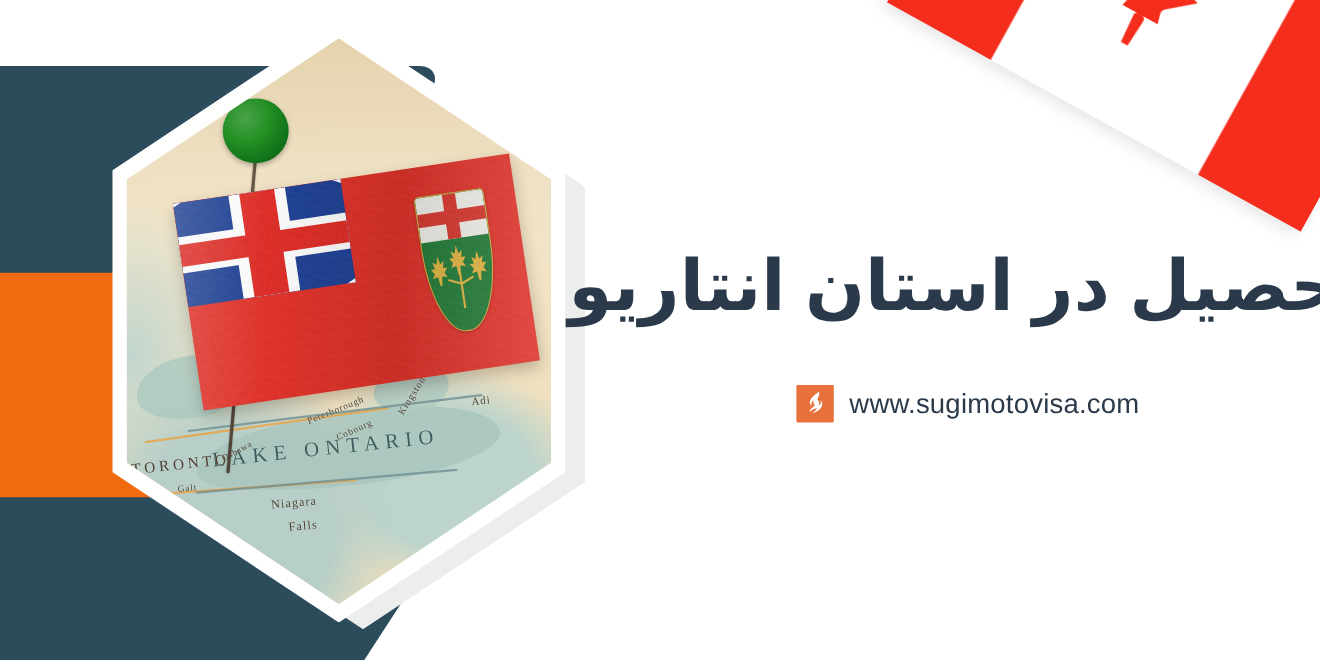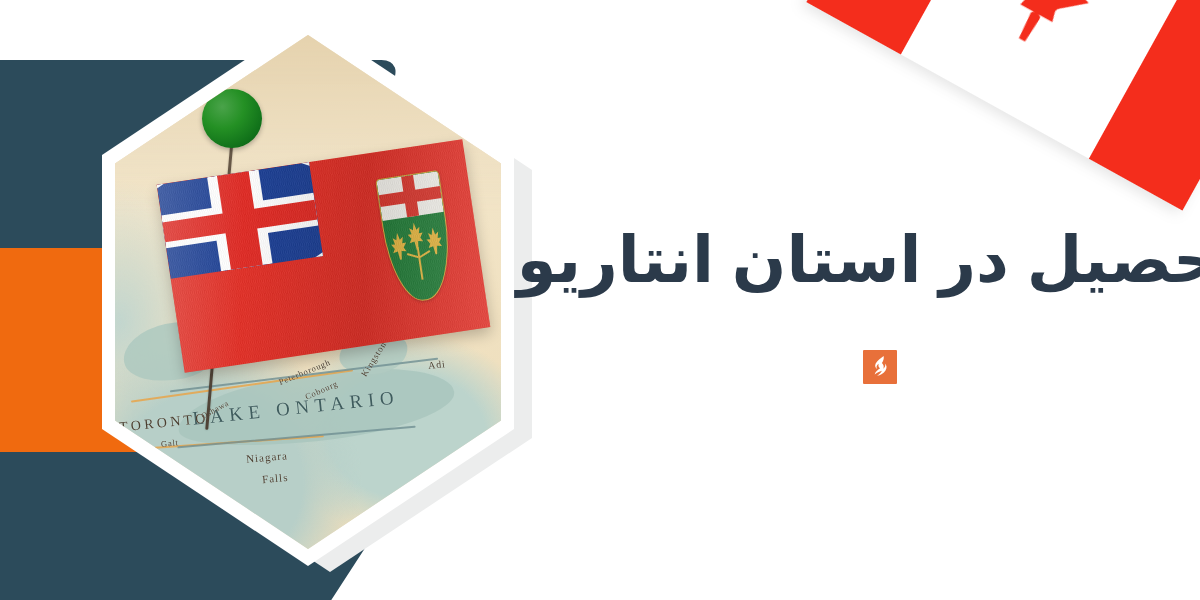--- a/index.html
+++ b/index.html
@@ -323,16 +323,17 @@
   </div>
 
   <div class="content">
     <h1 class="headline">تحصیل در استان انتاریو</h1>
     <div class="brandline">
       <span class="brand-mark">
         <svg viewBox="0 0 24 32" aria-hidden="true">
           <path d="M16.6 0C12.2 3.6 7.2 6.4 5.0 11.0c-1.6 3.3-.5 6.3 2.2 8.0-2.0-3.4-.6-5.6 2.2-7.7-1.2 3.2.1 5.0 2.0 6.6-3.4 2.5-6.9 5.0-7.9 9.0 3.5-2.6 6.8-4.2 10.5-5.3-1.4 3.0-4.0 5.3-7.0 7.3 5.0-1.2 9.6-3.7 12.3-7.9 2.4-3.7 1.9-7.6-1.0-10.0 1.6 3.2.3 5.4-2.2 7.4 1.4-3.6.1-6.0-2.0-8.2 1.9-3.0 3.2-6.2 2.5-10.2z"></path>
         </svg>
       </span>
+      <span class="brand-url">www.sugimotovisa.com</span>
     </div>
   </div>
 
 </div>
 
 </body></html>

